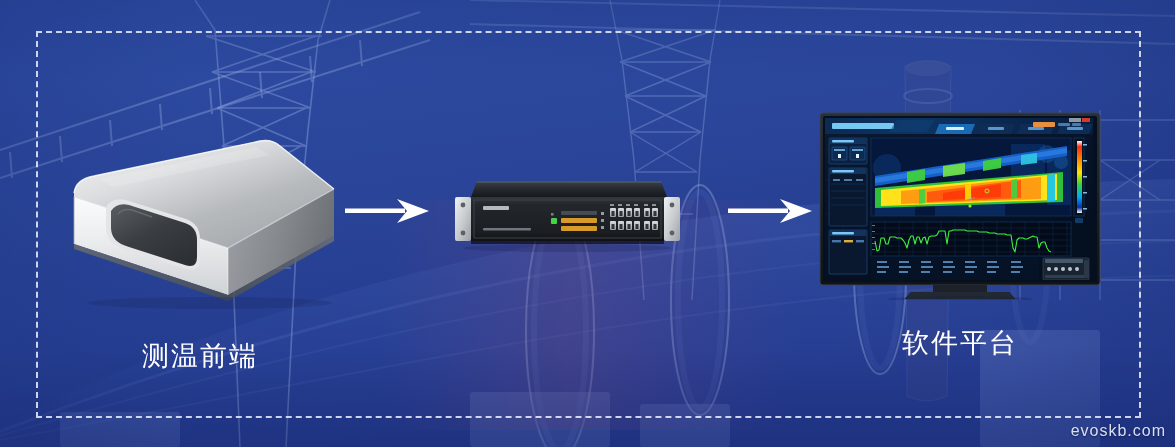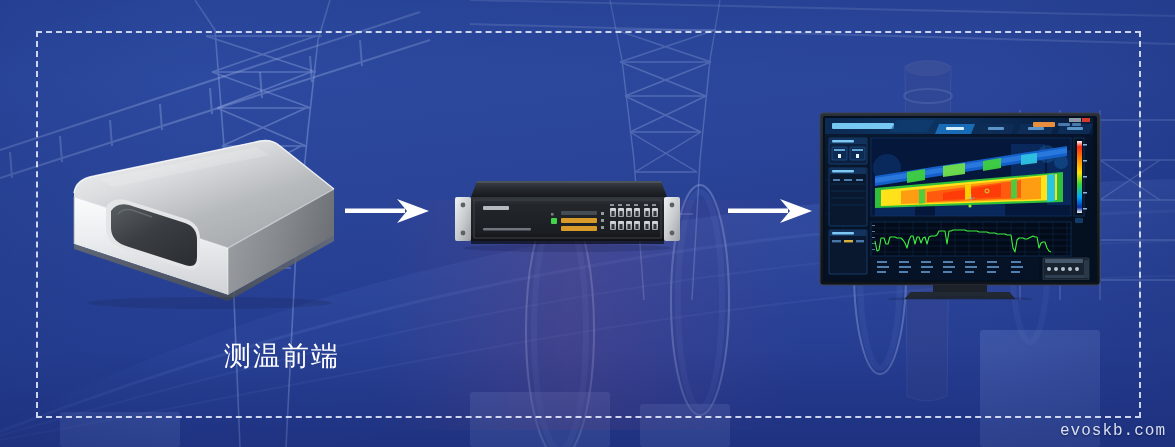--- a/index.html
+++ b/index.html
@@ -30,21 +30,21 @@
   
   .dashed-frame{
     position:absolute;left:36px;top:31px;width:1105px;height:387px;
     border:2px dashed rgba(235,240,255,.85);
     box-sizing:border-box;
   }
 
   
   .node{position:absolute;}
   .node-label{
-    position:absolute;width:100%;text-align:right;
+    position:absolute;width:100%;text-align:center;
     color:#ffffff;font-size:27px;letter-spacing:2px;
     font-family:Liberation Serif, serif;
     white-space:nowrap;
   }
 
   
   #sensor{left:60px;top:135px;width:280px;height:175px;}
   #sensor svg{display:block;}
   #sensor-label{left:0;top:203px;}
 
@@ -62,21 +62,21 @@
   .arrow{position:absolute;}
   #arrow1{left:345px;top:196px;width:85px;height:30px;}
   #arrow2{left:728px;top:196px;width:85px;height:30px;}
   .arrow svg{display:block;}
 
   
   .watermark{
     position:absolute;right:9px;bottom:7px;
     color:#e8edfb;opacity:.92;
     font-size:16px;letter-spacing:1px;
-    font-family:Liberation Mono, monospace;
+    font-family:Liberation Sans, sans-serif;
     text-shadow:0 1px 2px rgba(10,24,70,.8);
   }
 </style>
 </head>
 <body>
 
 <div id="stage">
 
   <div class="bg-art">
     <svg viewBox="0 0 1175 447" xmlns="http://www.w3.org/2000/svg" aria-hidden="true">
@@ -587,17 +587,18 @@
           <rect x="269" y="150" width="5" height="18" rx="1" fill="#2a3848"></rect>
         </g>
       </g>
 
       <rect x="5" y="3" width="280" height="172" rx="3" fill="none" stroke="#3b424c" stroke-width="1"></rect>
       <rect x="118" y="175" width="54" height="7" fill="#1d222a"></rect>
       <path d="M96 182 L194 182 L200 189 L90 189 Z" fill="#23card"></path>
       <path d="M96 182 L194 182 L200 189 L90 189 Z" fill="#232932"></path>
       <ellipse cx="145" cy="189" rx="72" ry="3" fill="#0d1735" opacity="0.22"></ellipse>
     </svg>
+    <div class="node-label" id="monitor-label">软件平台</div>
   </div>
 
   <div class="watermark">evoskb.com</div>
 
 </div>
 
 </body></html>

